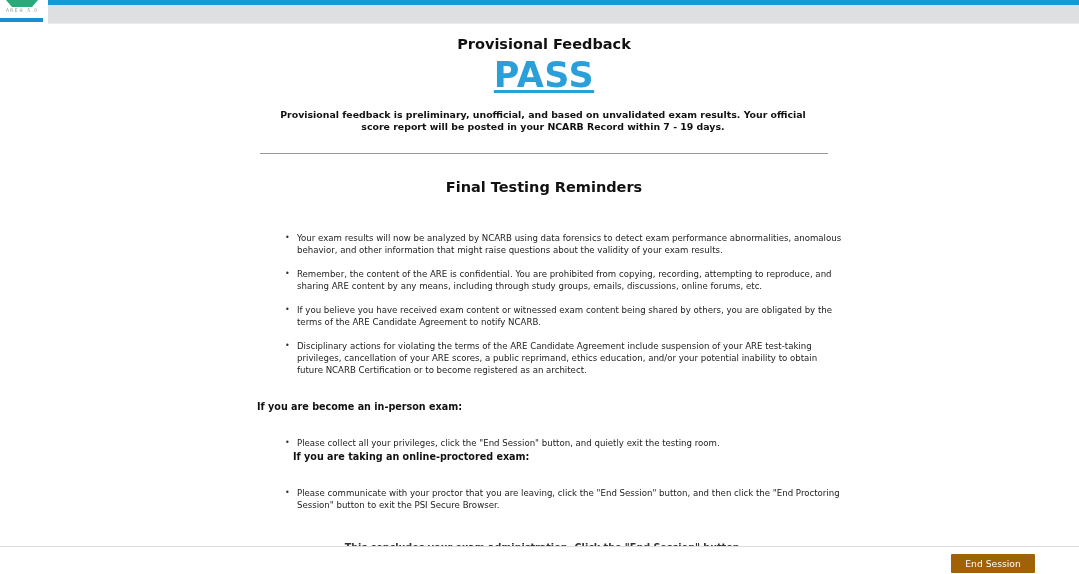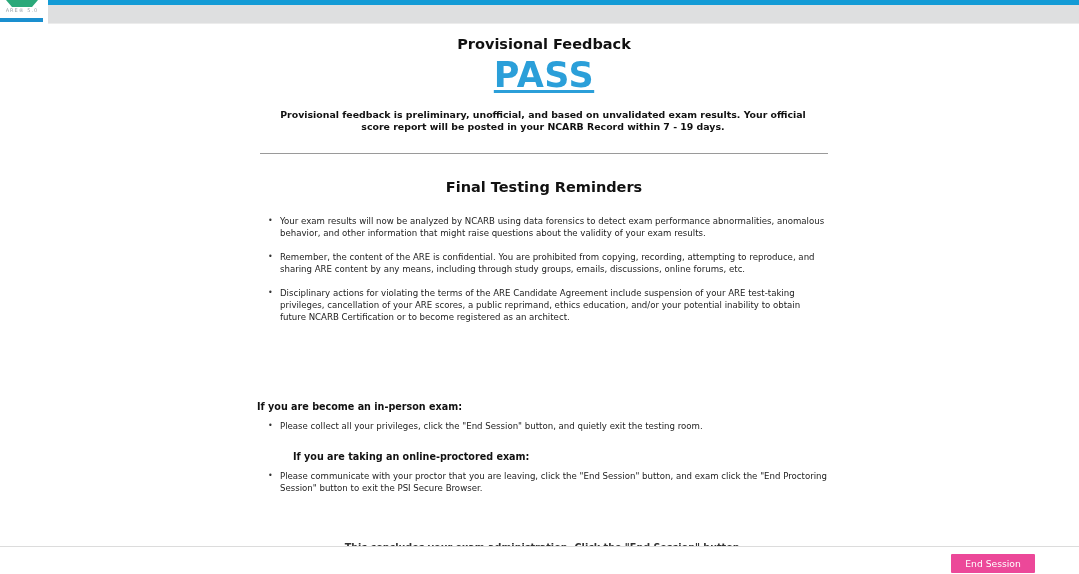--- a/index.html
+++ b/index.html
@@ -60,21 +60,21 @@
   }
   .divider {
     position: absolute; left: 260px; width: 568px; top: 129px; height: 0;
     border-top: 1px solid #9a9a9a;
   }
   .section-title {
     position: absolute; left: 0; width: 1088px; top: 155px; text-align: center;
     font-size: 14.5px; font-weight: bold; color: #111;
   }
   ul.reminders, ul.steps {
-    margin: 0; padding: 0; list-style: none;
+    margin: 17px; padding: 0; list-style: none;
   }
   ul.reminders { position: absolute; left: 268px; width: 560px; top: 191px; }
   ul.reminders li, ul.steps li {
     position: relative; padding-left: 12px;
     font-size: 8.6px; line-height: 12px; color: #222;
   }
   ul.reminders li { margin-bottom: 12px; }
   ul.reminders li::before, ul.steps li::before {
     content: "\2022"; position: absolute; left: 0; top: 0; font-size: 8px; color: #333;
   }
@@ -90,21 +90,21 @@
     position: absolute; left: 0; width: 1088px; top: 518px; text-align: center;
     font-size: 9.6px; font-weight: bold; color: #333; height: 4px; overflow: hidden;
     line-height: 12px;
   }
   .footer {
     position: absolute; left: 0; top: 546px; width: 1079px; height: 28px;
     background: #ffffff; border-top: 1px solid #dcdcdc;
   }
   .end-btn {
     position: absolute; left: 951px; top: 7px; width: 84px; height: 19px;
-    background: #ec4899; color: #ffffff; border: none; border-radius: 1px;
+    background: #a16207; color: #ffffff; border: none; border-radius: 1px;
     font-family: "DejaVu Sans", sans-serif; font-size: 9.2px; line-height: 19px;
     text-align: center; padding: 0; cursor: pointer;
   }
 </style>
 </head>
 <body>
 
 <div class="topbar">
   <div class="topbar-blue"></div>
   <div class="topbar-gray"></div>
@@ -118,31 +118,32 @@
 <div class="content">
   <div class="title">Provisional Feedback</div>
   <div class="pass">PASS</div>
   <div class="disclaimer">Provisional feedback is preliminary, unofficial, and based on unvalidated exam results. Your official score report will be posted in your NCARB Record within 7 - 19 days.</div>
   <div class="divider"></div>
 
   <div class="section-title">Final Testing Reminders</div>
   <ul class="reminders">
     <li>Your exam results will now be analyzed by NCARB using data forensics to detect exam performance abnormalities, anomalous behavior, and other information that might raise questions about the validity of your exam results.</li>
     <li>Remember, the content of the ARE is confidential. You are prohibited from copying, recording, attempting to reproduce, and sharing ARE content by any means, including through study groups, emails, discussions, online forums, etc.</li>
+    <li>If you believe you have received exam content or witnessed exam content being shared by others, you are obligated by the terms of the ARE Candidate Agreement to notify NCARB.</li>
     <li>Disciplinary actions for violating the terms of the ARE Candidate Agreement include suspension of your ARE test-taking privileges, cancellation of your ARE scores, a public reprimand, ethics education, and/or your potential inability to obtain future NCARB Certification or to become registered as an architect.</li>
   </ul>
 
   <div class="subhead a">If you are become an in-person exam:</div>
   <ul class="steps a">
     <li>Please collect all your privileges, click the "End Session" button, and quietly exit the testing room.</li>
   </ul>
 
   <div class="subhead b">If you are taking an online-proctored exam:</div>
   <ul class="steps b">
-    <li>Please communicate with your proctor that you are leaving, click the "End Session" button, and exam click the "End Proctoring Session" button to exit the PSI Secure Browser.</li>
+    <li>Please communicate with your proctor that you are leaving, click the "End Session" button, and then click the "End Proctoring Session" button to exit the PSI Secure Browser.</li>
   </ul>
 
   <div class="cutoff">This concludes your exam administration. Click the "End Session" button.</div>
 </div>
 
 <div class="footer">
   <button class="end-btn">End Session</button>
 </div>
 
 </body></html>

